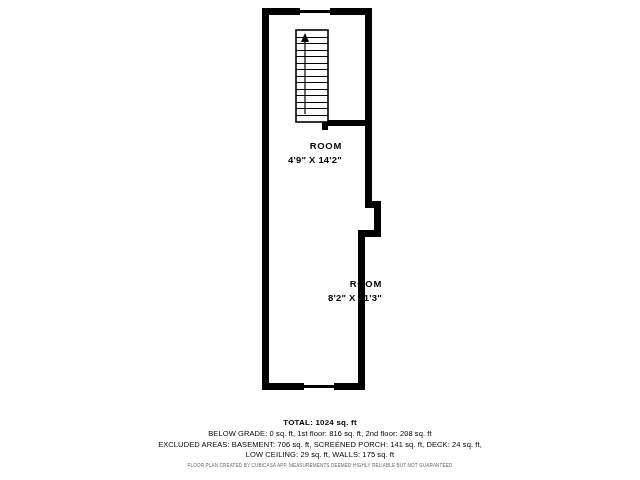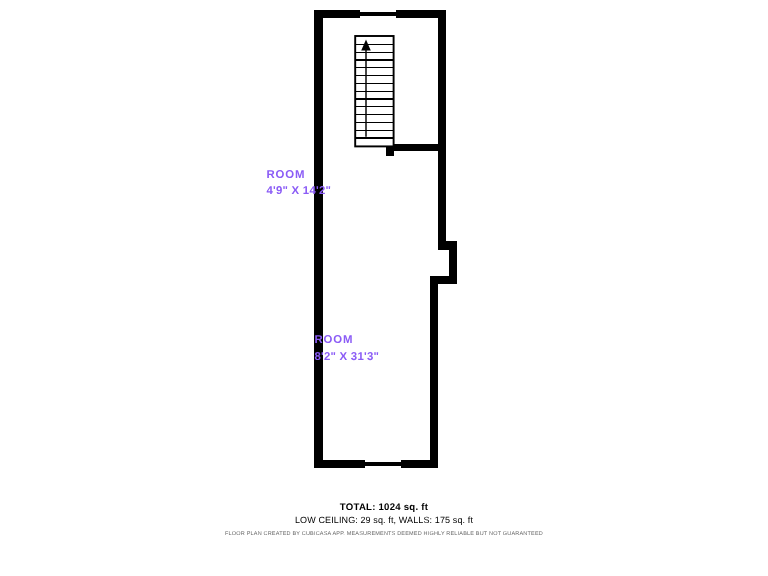--- a/index.html
+++ b/index.html
@@ -29,23 +29,23 @@
     width: 640px;
     height: 410px;
   }
   .plan-svg {
     position: absolute;
     left: 0;
     top: 0;
   }
   .room-label {
     position: absolute;
-    text-align: left;
+    text-align: right;
     line-height: 1.25;
-    color: #8b5cf6;
+    color: #000000;
     -webkit-font-smoothing: antialiased;
   }
   .room-title {
     font-size: 9.5px;
     font-weight: 700;
     letter-spacing: 0.7px;
     display: block;
   }
   .room-dims {
     font-size: 9.5px;
@@ -167,17 +167,19 @@
     </div>
 
     <div class="room-label" id="room-label-lower">
       <span class="room-title">ROOM</span>
       <span class="room-dims">8'2" X 31'3"</span>
     </div>
   </div>
 
   <div class="footer">
     <div class="footer-total">TOTAL: 1024 sq. ft</div>
+    <div class="footer-line">BELOW GRADE: 0 sq. ft, 1st floor: 816 sq. ft, 2nd floor: 208 sq. ft</div>
+    <div class="footer-line">EXCLUDED AREAS: BASEMENT: 706 sq. ft, SCREENED PORCH: 141 sq. ft, DECK: 24 sq. ft,</div>
     <div class="footer-line">LOW CEILING: 29 sq. ft, WALLS: 175 sq. ft</div>
     <div class="footer-disclaimer">FLOOR PLAN CREATED BY CUBICASA APP. MEASUREMENTS DEEMED HIGHLY RELIABLE BUT NOT GUARANTEED</div>
   </div>
 
 </div>
 
 </body></html>

